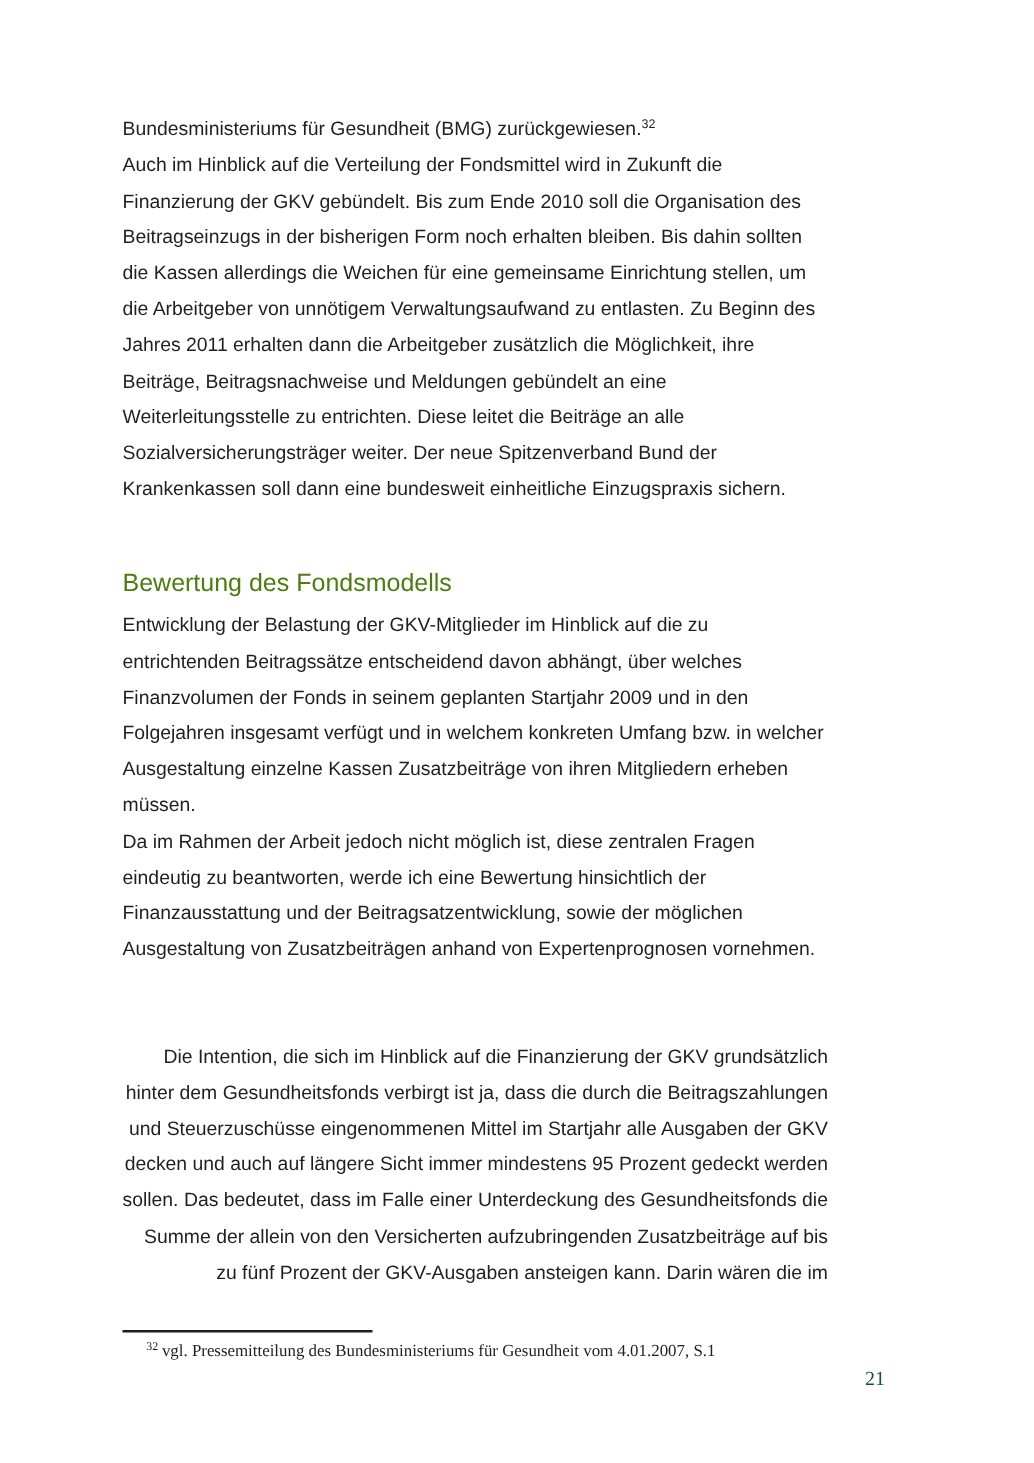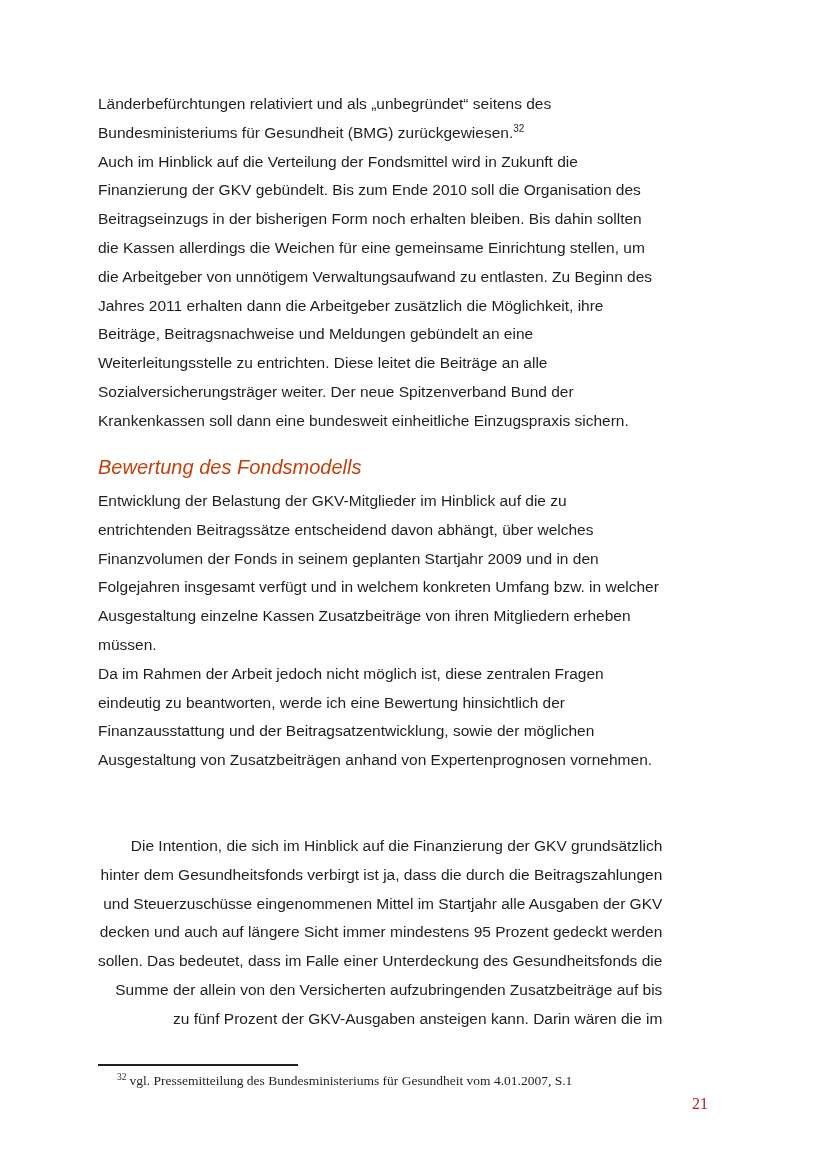--- a/index.html
+++ b/index.html
@@ -35,23 +35,22 @@
     vertical-align: 6px;
   }
   #block-intro  { top: 90px; }
   #block-mid    { top: 487px; }
   #block-last   { top: 832px; text-align: right; }
   .section-heading {
     position: absolute;
     left: 98px;
     top: 447px;
     font-size: 20px;
-    font-style: italic;
     line-height: 40px;
-    color: #c2410c;
+    color: #4d7c0f;
     white-space: nowrap;
   }
   .footnote-rule {
     position: absolute;
     left: 98px;
     top: 1064px;
     width: 200px;
     height: 0;
     border-top: 2px solid #1f1f1f;
   }
@@ -73,30 +72,29 @@
     margin-right: 3px;
   }
   .page-number {
     position: absolute;
     left: 650px;
     top: 1095px;
     width: 58px;
     text-align: right;
     font-family: "Liberation Serif", serif;
     font-size: 16px;
-    color: #b91c1c;
+    color: #14532d;
   }
 </style>
 </head>
 <body>
 
 <div class="page">
 
   <div class="textblock" id="block-intro">
-    <div class="line">Länderbefürchtungen relativiert und als „unbegründet“ seitens des</div>
     <div class="line"><span>Bundesministeriums für Gesundheit (BMG) zurückgewiesen.</span><sup>32</sup></div>
     <div>
         <div class="line">Auch im Hinblick auf die Verteilung der Fondsmittel wird in Zukunft die</div>
         <div class="line">Finanzierung der GKV gebündelt. Bis zum Ende 2010 soll die Organisation des</div>
         <div class="line">Beitragseinzugs in der bisherigen Form noch erhalten bleiben. Bis dahin sollten</div>
         <div class="line">die Kassen allerdings die Weichen für eine gemeinsame Einrichtung stellen, um</div>
         <div class="line">die Arbeitgeber von unnötigem Verwaltungsaufwand zu entlasten. Zu Beginn des</div>
         <div class="line">Jahres 2011 erhalten dann die Arbeitgeber zusätzlich die Möglichkeit, ihre</div>
         <div class="line">Beiträge, Beitragsnachweise und Meldungen gebündelt an eine</div>
         <div class="line">Weiterleitungsstelle zu entrichten. Diese leitet die Beiträge an alle</div>

